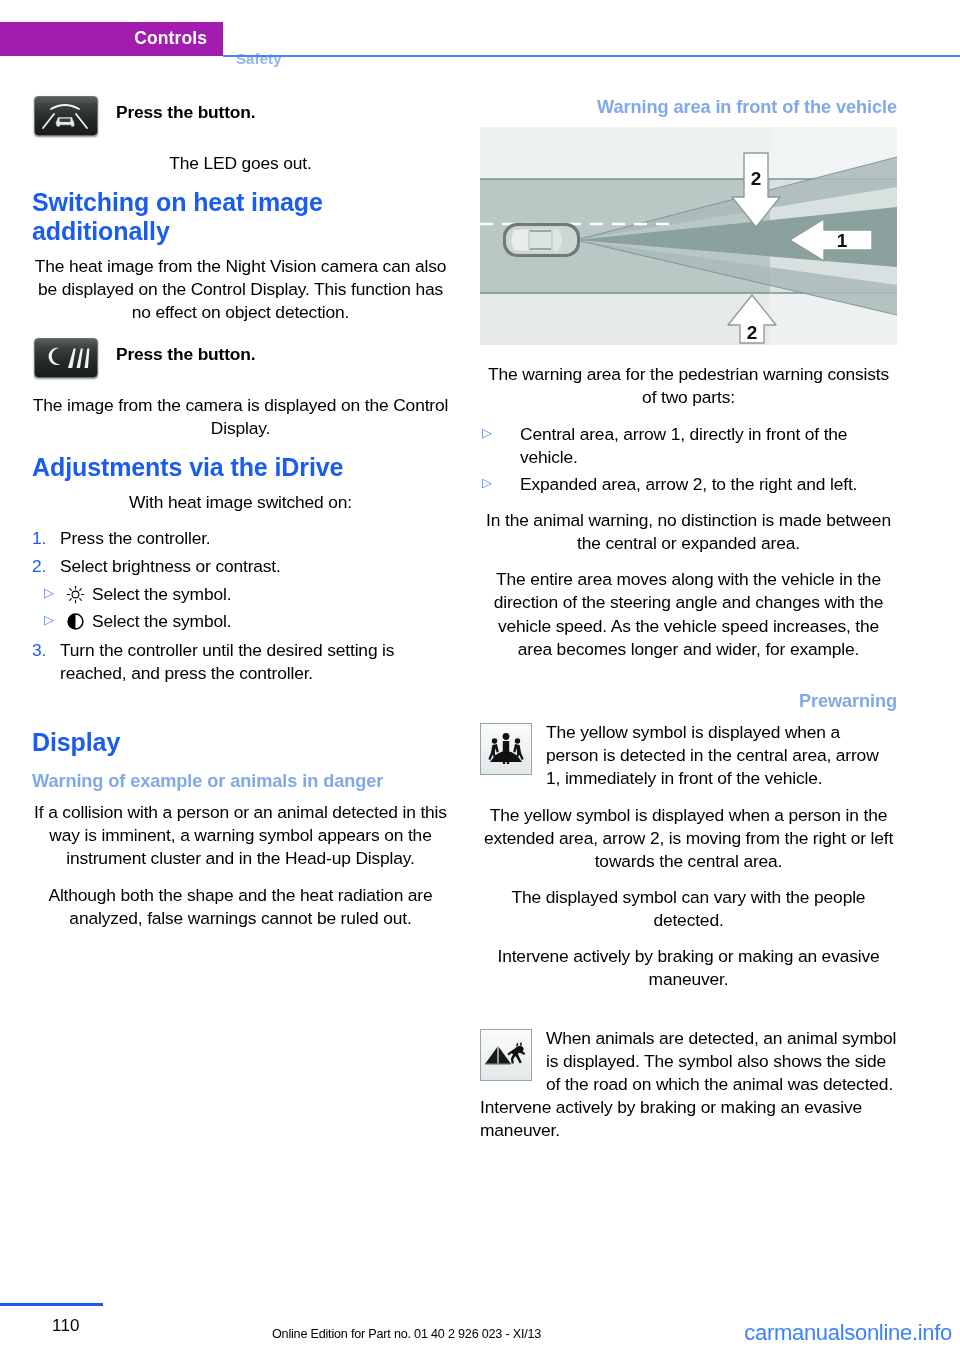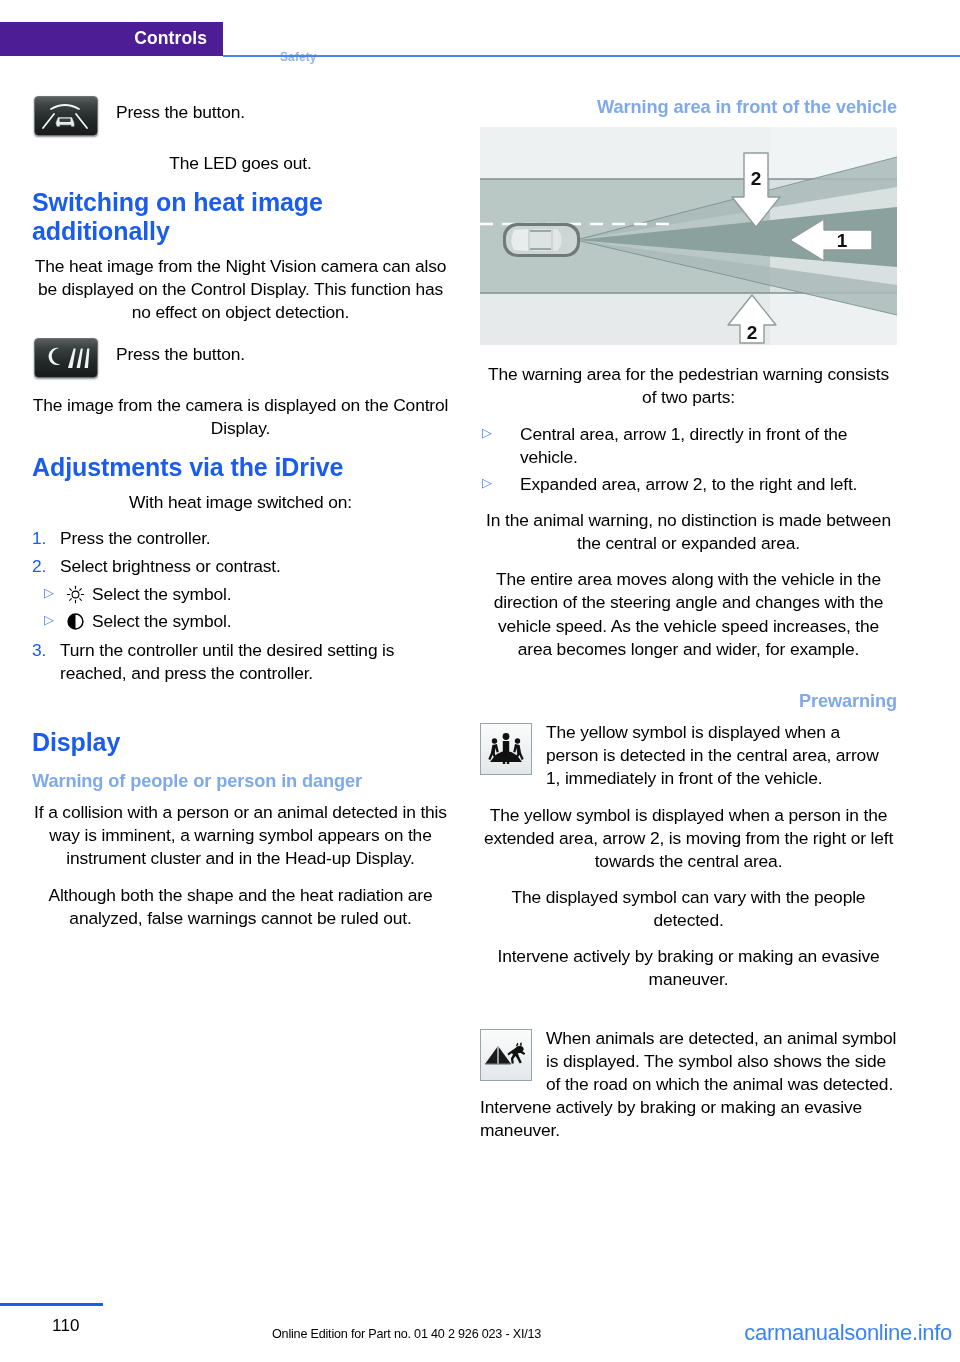--- a/index.html
+++ b/index.html
@@ -23,41 +23,40 @@
     left: 0;
     width: 960px;
     height: 34px;
   }
   .header-tab-active {
     position: absolute;
     left: 0;
     top: 0;
     width: 223px;
     height: 34px;
-    background: #4c1d95;
+    background: #a21caf;
     box-sizing: border-box;
   }
   .header-tab-active-label {
     position: absolute;
     right: 16px;
     top: 6px;
     color: #ffffff;
     font-size: 17.5px;
     font-weight: bold;
     letter-spacing: .1px;
   }
   .header-tab-inactive-label {
     position: absolute;
     left: 236px;
     top: 28px;
     color: #8fb4ee;
-    font-size: 12px;
+    font-size: 15px;
     font-weight: bold;
     letter-spacing: .1px;
-    margin-left: 44px;
   }
   .header-rule {
     position: absolute;
     left: 223px;
     top: 55px;
     width: 737px;
     height: 2px;
     background: #4a82ef;
   }
 
@@ -100,20 +99,21 @@
     position: relative;
     min-height: 42px;
     margin: 0 0 14px 0;
   }
   .btnrow .caption {
     margin-left: 84px;
     font-size: 17.4px;
     line-height: 1.33;
     padding-top: 5px;
     letter-spacing: -0.15px;
+    font-weight: bold;
   }
 
   .hwbtn {
     position: absolute;
     left: 2px;
     top: 0;
     width: 62px;
     height: 38px;
     border-radius: 4px;
     background: linear-gradient(180deg,#5a5f60 0%,#3c4142 22%,#232829 60%,#171b1c 100%);
@@ -358,21 +358,21 @@
     </li>
     <li>
       <span class="num">3.</span>
       <span>Turn the controller until the desired setting is reached, and press the controller.</span>
     </li>
   </ol>
 
   <div class="spacer-md"></div>
   <h2 class="section">Display</h2>
 
-  <h3 class="sub">Warning of people or person in danger</h3>
+  <h3 class="sub">Warning of example or animals in danger</h3>
   <p>If a collision with a person or an animal detected in this way is imminent, a warning symbol appears on the instrument cluster and in the Head-up Display.</p>
   <p>Although both the shape and the heat radiation are analyzed, false warnings cannot be ruled out.</p>
 
 </div>
 
 <div class="col col-right">
 
   <h3 class="sub tight" style="margin-top:0">Warning area in front of the vehicle</h3>
 
   <div class="figure">

